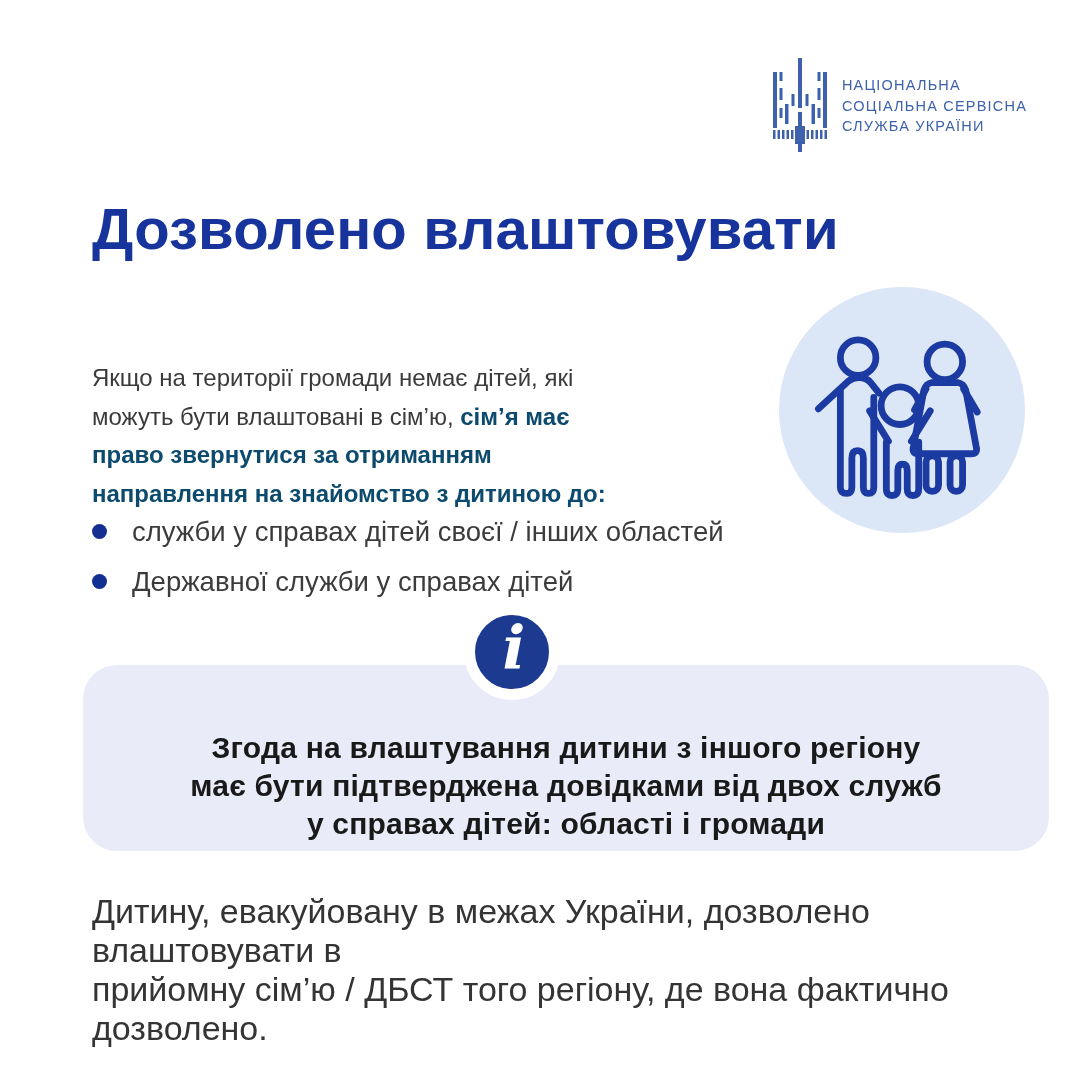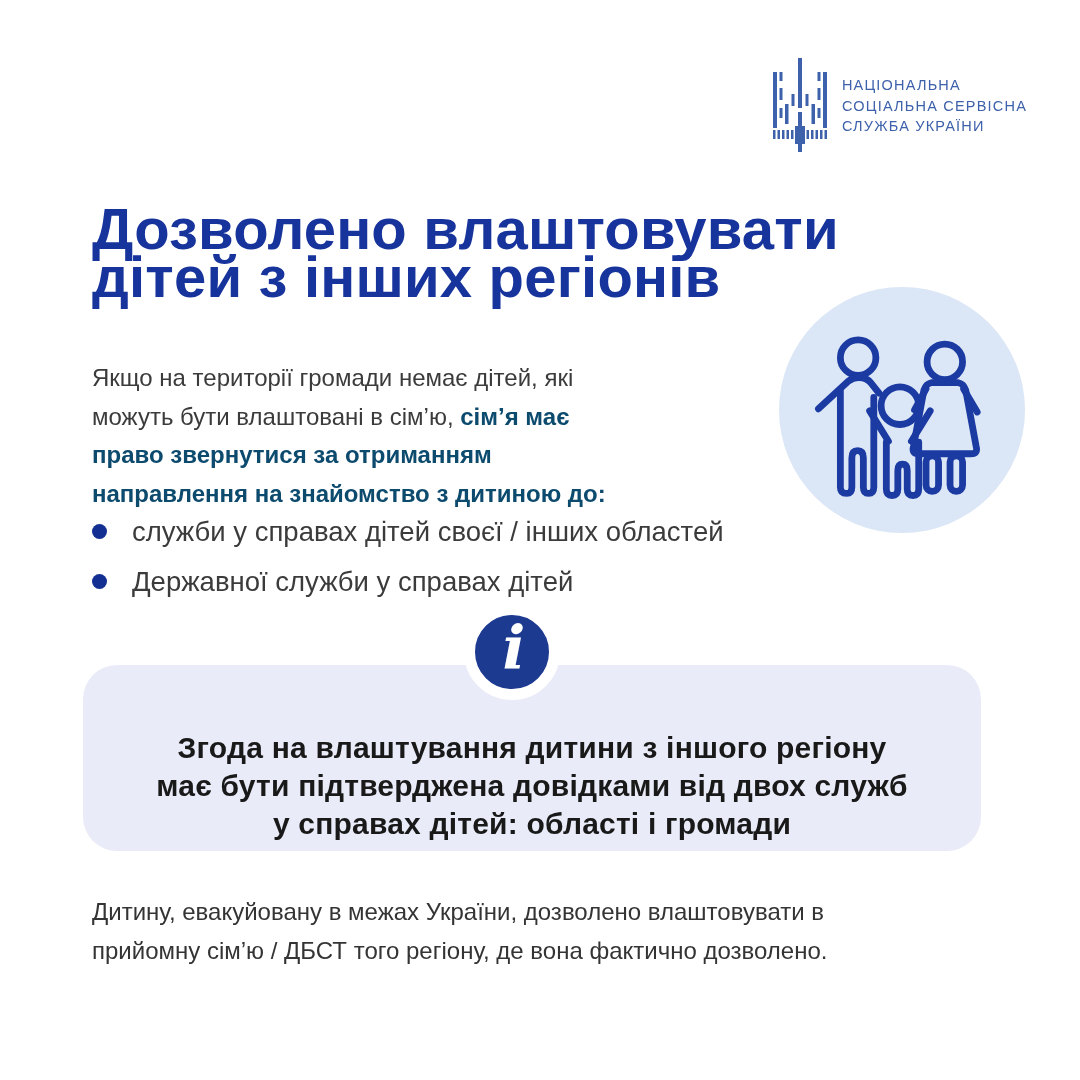--- a/index.html
+++ b/index.html
@@ -65,21 +65,21 @@
   }
   .family-circle svg { margin-top:6px; }
   .family-stroke {
     fill:none; stroke:#1b3aa2; stroke-width:6.5;
     stroke-linecap:round; stroke-linejoin:round;
   }
 
   
   .info-box {
     position:absolute; left:83px; top:665px;
-    width:898px; height:186px;
+    width:966px; height:186px;
     background:#e9ecf8; border-radius:34px;
     text-align:center;
     padding:64px 40px 0;
     font-size:30px; font-weight:700;
     line-height:38px; letter-spacing:0.2px;
     color:#191919;
   }
   .info-badge {
     position:absolute; left:464px; top:604px;
     width:96px; height:96px; border-radius:50%;
@@ -90,21 +90,21 @@
   .info-badge span {
     font-family:"DejaVu Serif", serif;
     font-style:italic; font-weight:700;
     font-size:60px; color:#ffffff;
     transform:translate(2px,-4px);
   }
 
   
   .footer-note {
     position:absolute; left:92px; top:892px;
-    font-size:24px; line-height:39px;
+    font-size:34px; line-height:39px;
     color:#343434; width:920px;
   }
 </style>
 </head>
 <body>
 
 <div class="page">
 
   <header class="logo">
     <svg class="logo-mark" width="58" height="94" viewBox="0 0 58 94" aria-hidden="true">
@@ -137,21 +137,20 @@
     </svg>
     <div class="logo-text">
       <div>НАЦІОНАЛЬНА</div>
       <div>СОЦІАЛЬНА СЕРВІСНА</div>
       <div>СЛУЖБА УКРАЇНИ</div>
     </div>
   </header>
 
   <h1 class="heading">
     <div>Дозволено влаштовувати</div>
-    <div>дітей з інших регіонів</div>
   </h1>
 
   <div class="intro">
     <div><span>Якщо на території громади немає дітей, які</span><b></b></div>
     <div><span>можуть бути влаштовані в сім’ю, </span><b>сім’я має</b></div>
     <div><span></span><b>право звернутися за отриманням</b></div>
     <div><span></span><b>направлення на знайомство з дитиною до:</b></div>
   </div>
 
   <ul class="bullets">

